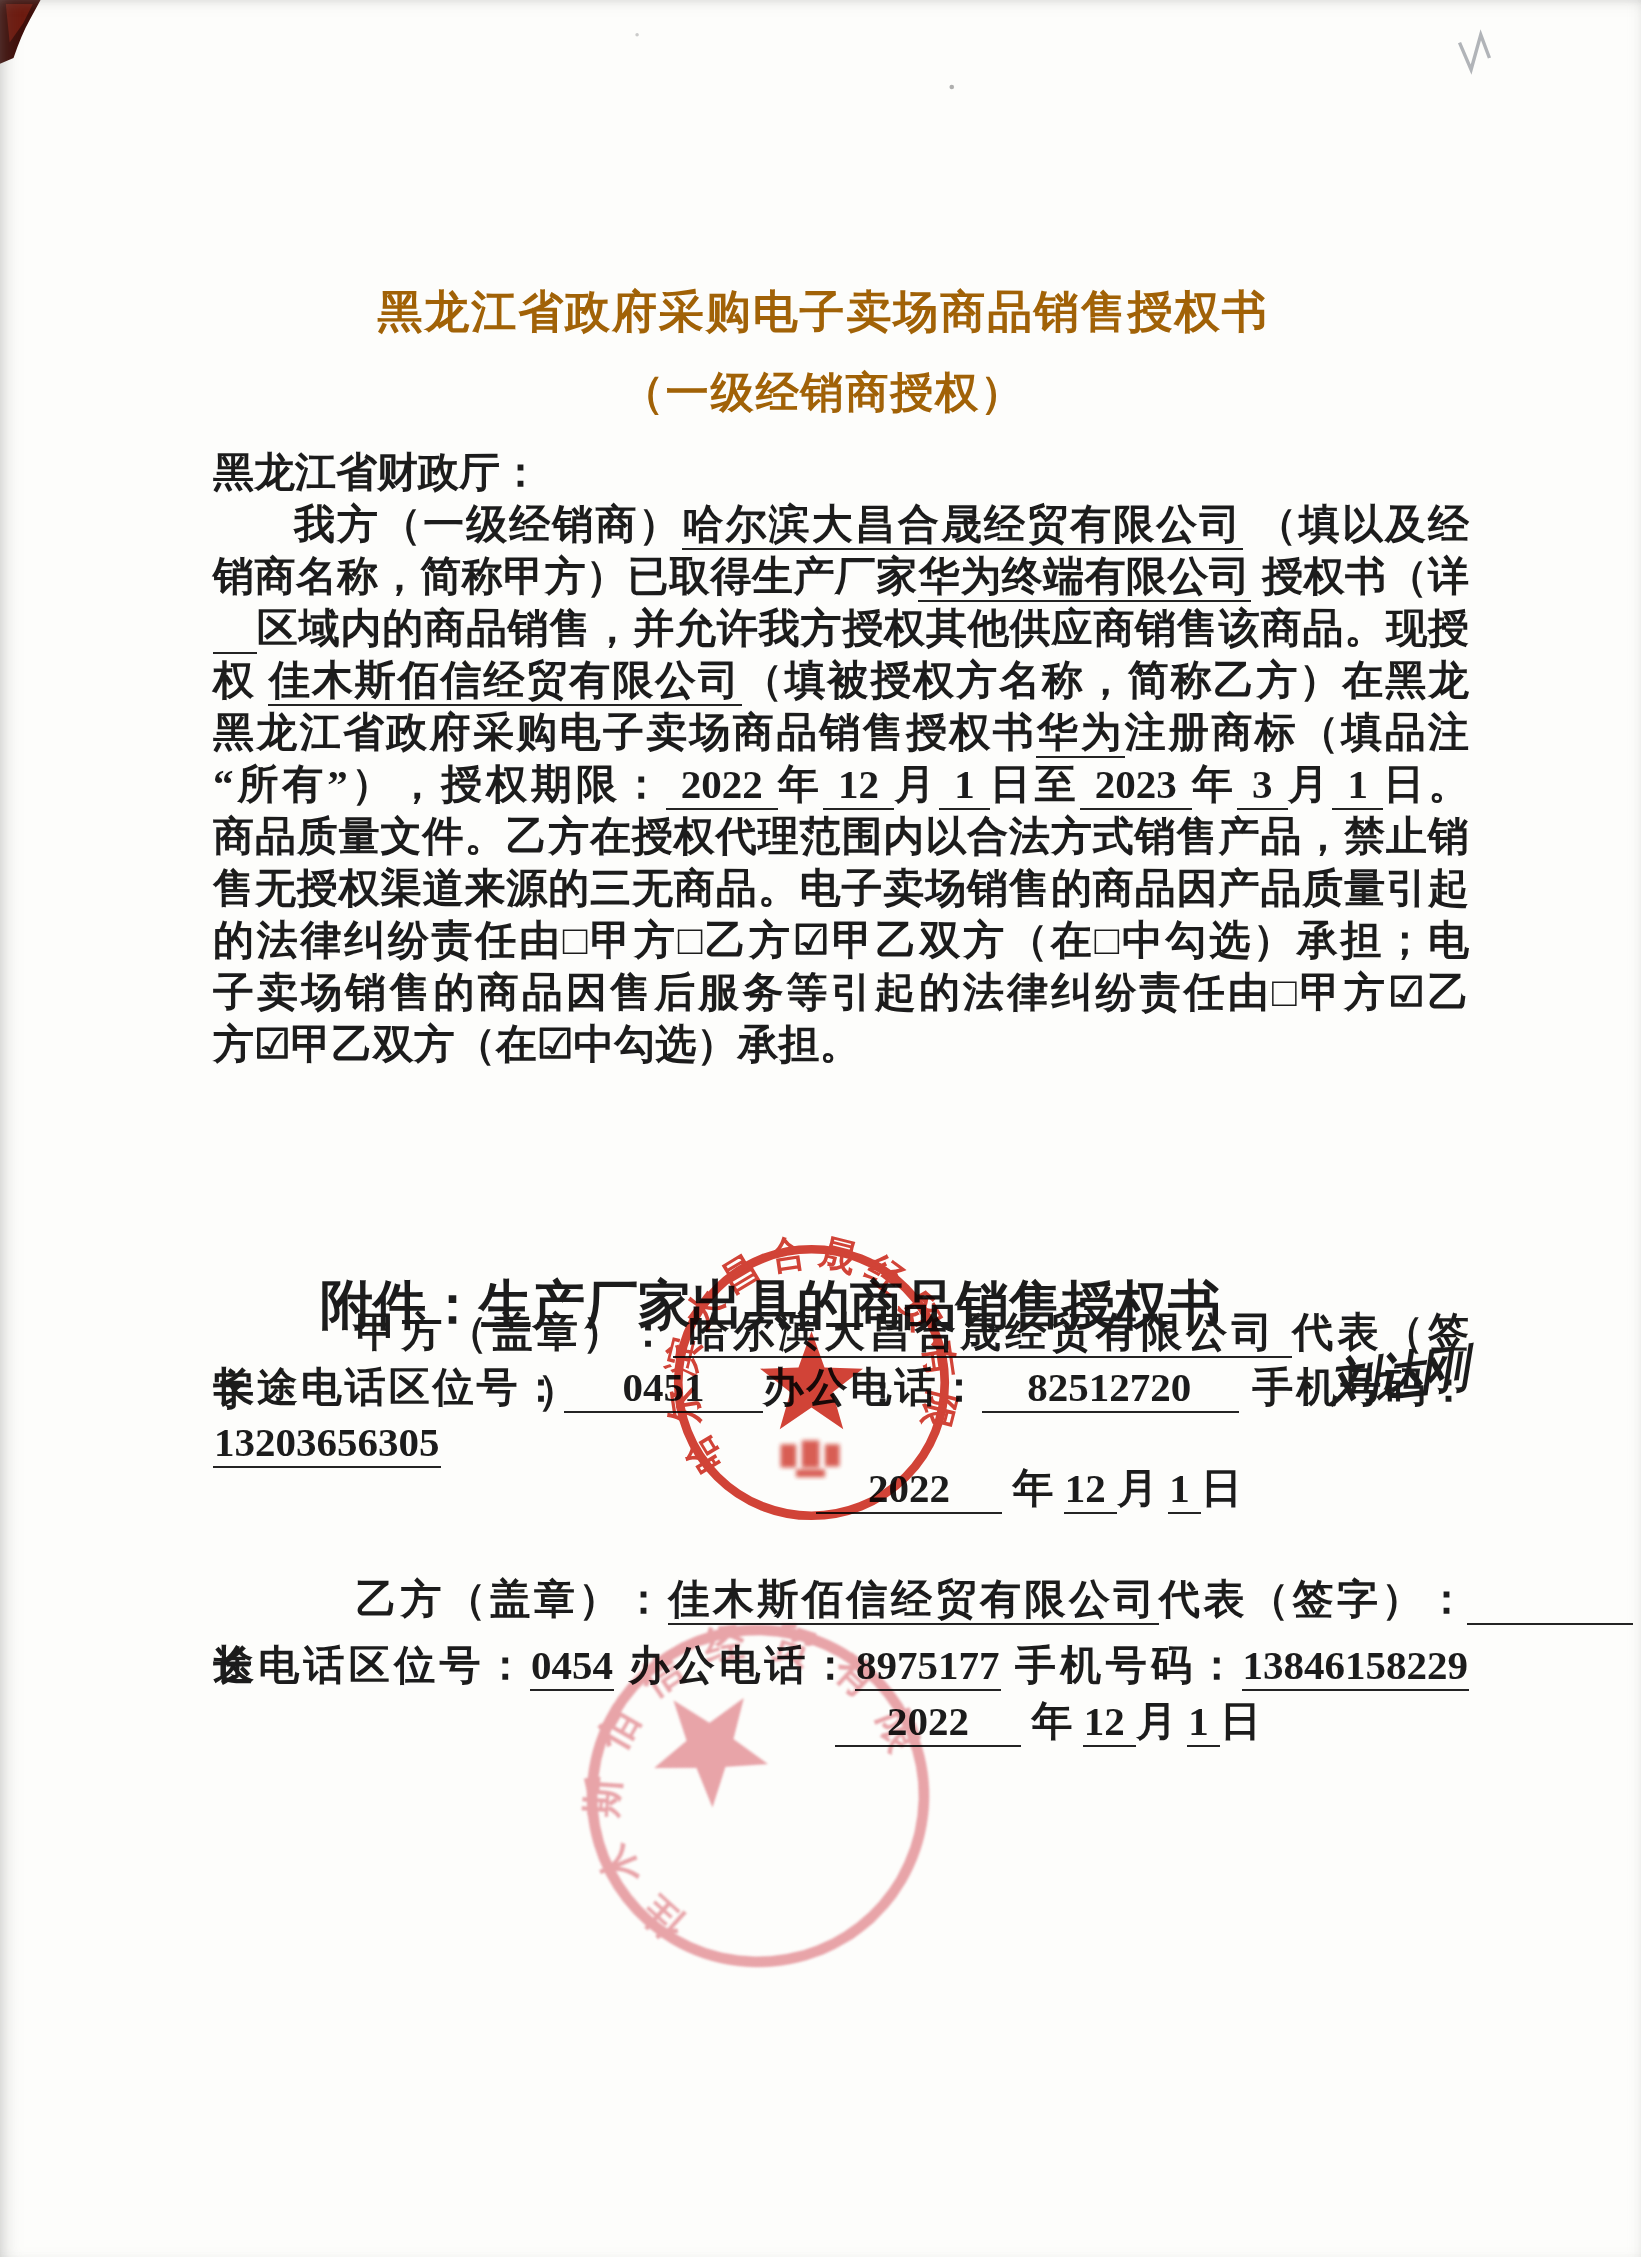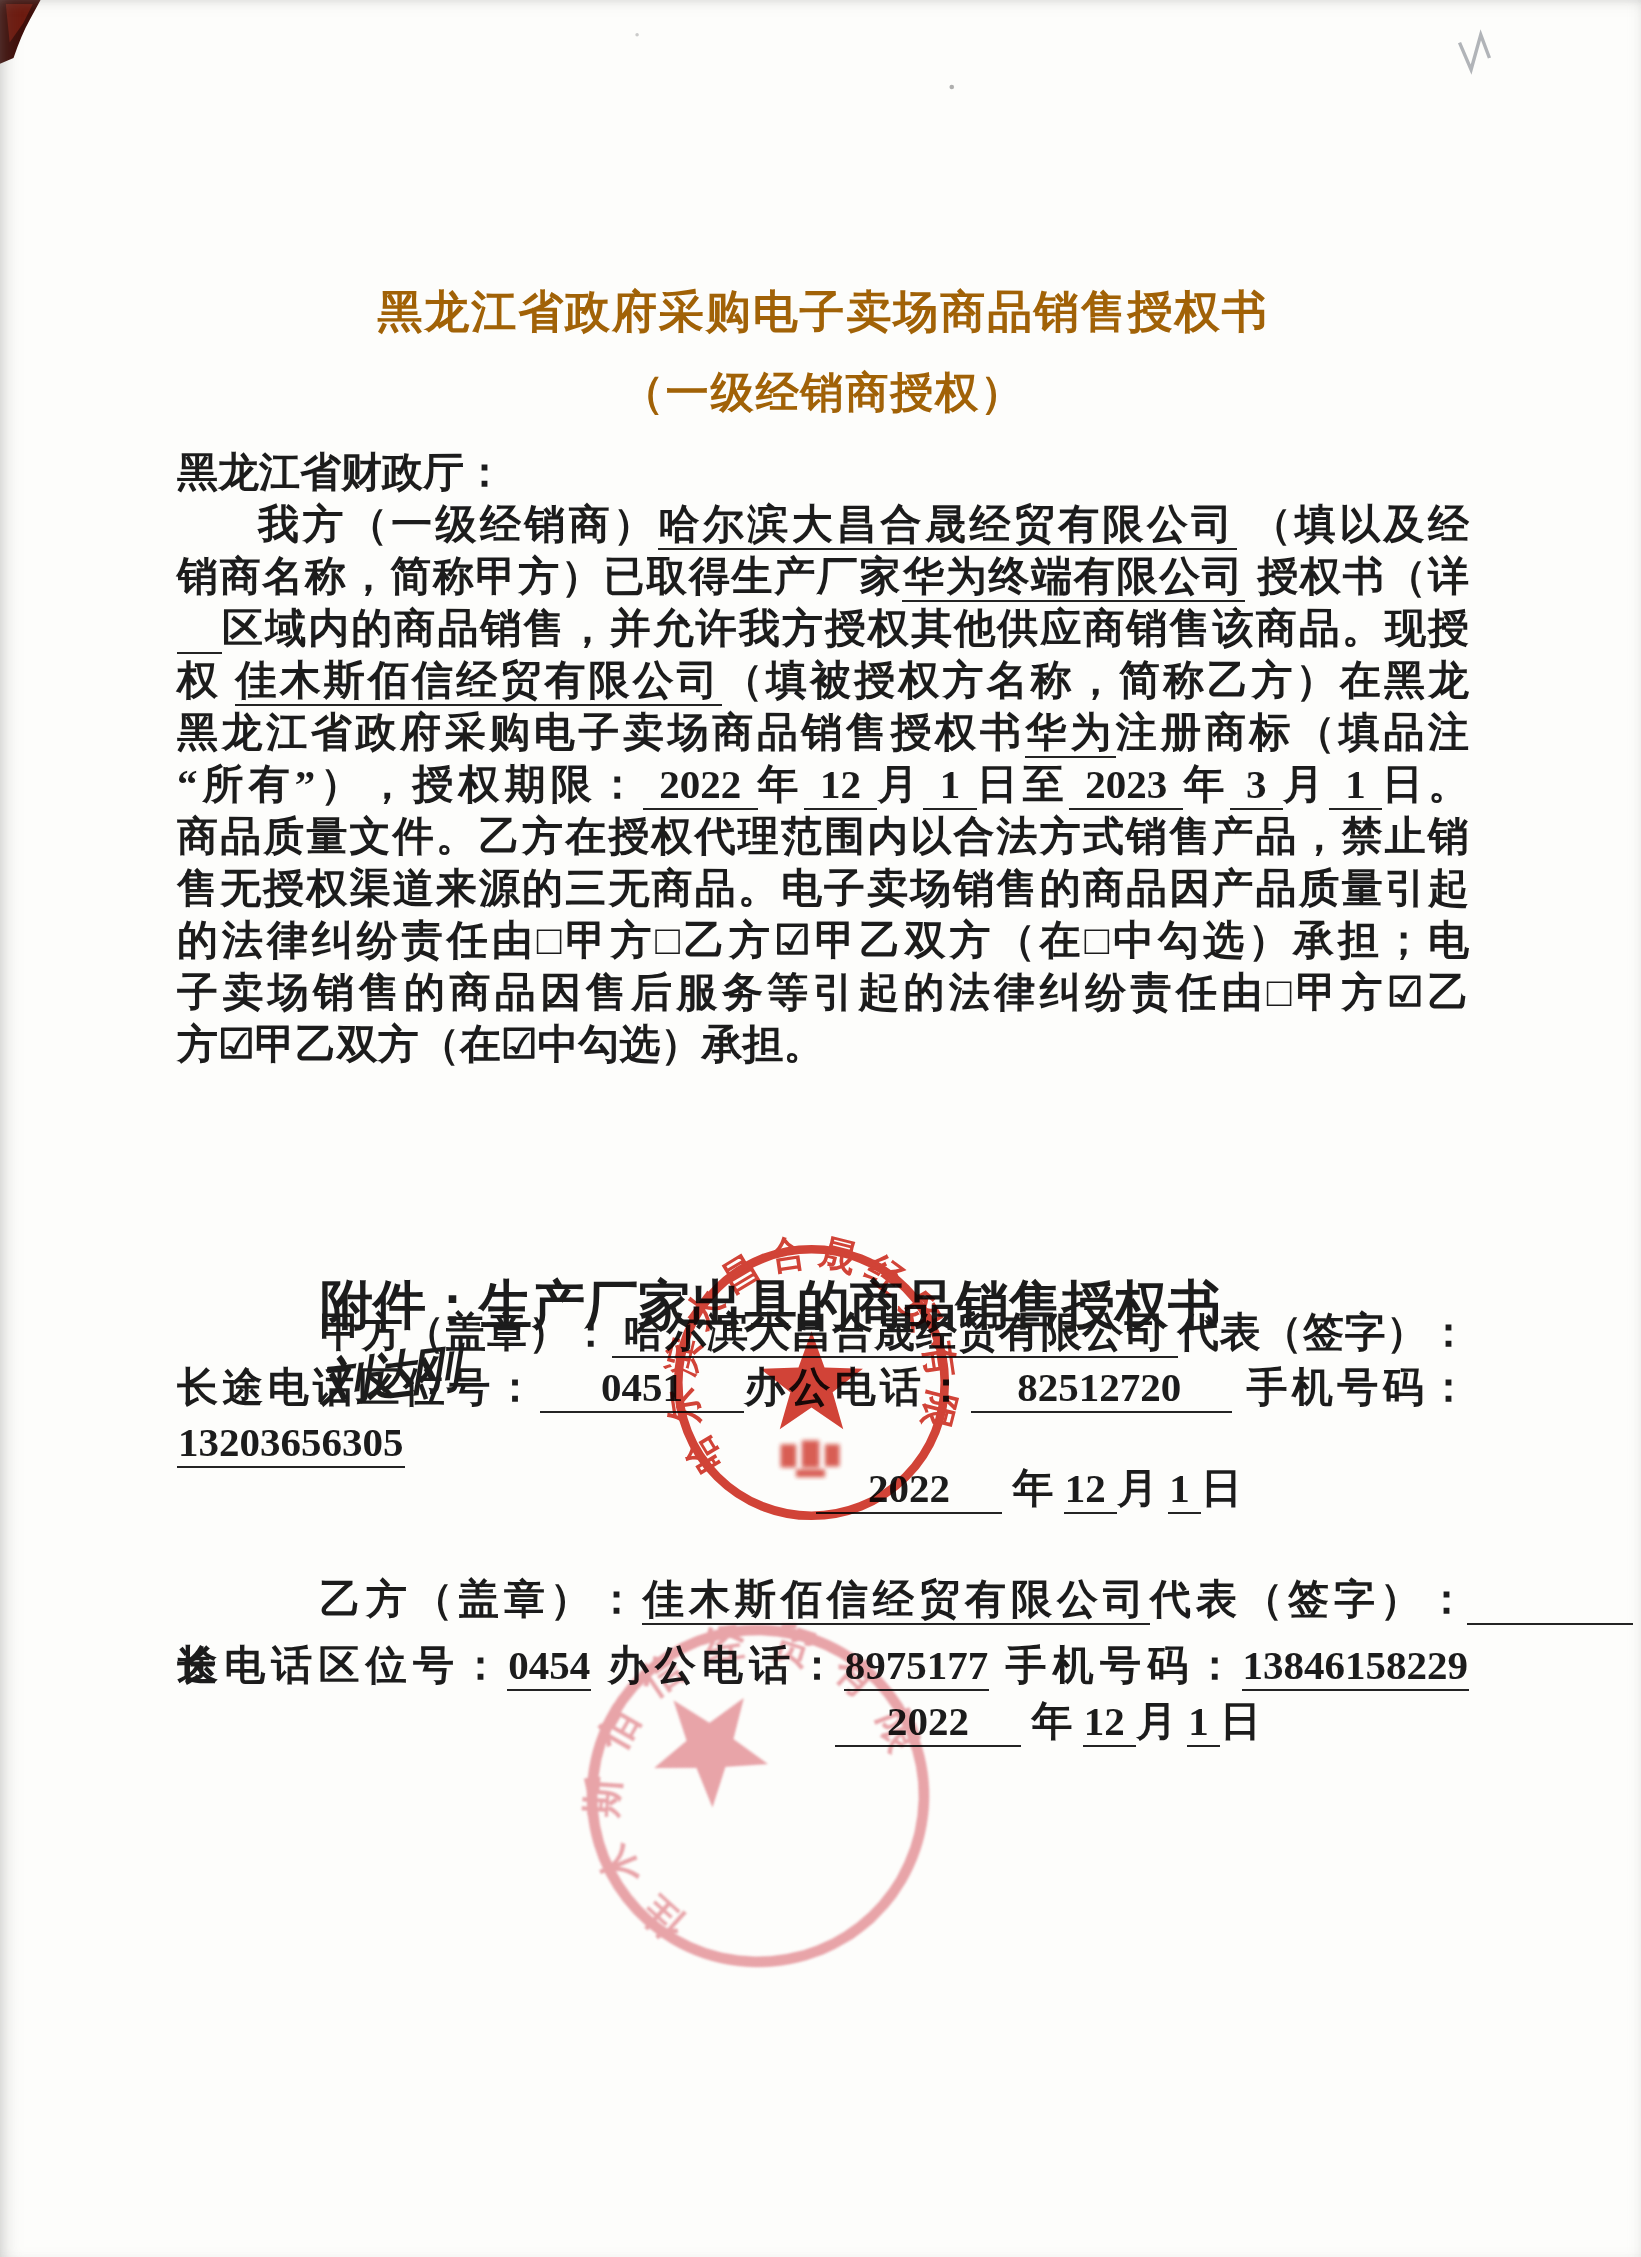--- a/index.html
+++ b/index.html
@@ -23,21 +23,21 @@
   .title{
     position:absolute;width:100%;text-align:center;
     font-family:"Liberation Sans","DejaVu Sans",sans-serif;
     font-weight:700;color:#a16207;letter-spacing:1.9px;
   }
   .title1{top:282px;font-size:45px;}
   .title2{top:364px;font-size:43px;}
   .body{position:absolute;top:446px;width:100%;}
   .line{
     font-size:41px;line-height:52px;height:52px;
-    font-weight:600;white-space:nowrap;
+    font-weight:600;white-space:nowrap;margin-left:36px;
   }
   .jl{white-space:normal;text-align:justify;text-align-last:justify;}
   .ind{text-indent:81px;}
   .ind2{text-indent:143px;}
   .u{border-bottom:2.9px solid #242424;padding:0 1px 1px 1px;}
   .attach{position:absolute;top:1270px;width:100%;font-size:53px;font-weight:600;padding-left:143px;box-sizing:border-box;font-family:Liberation Serif, serif;}
   .blockA{position:absolute;top:1305px;width:100%;}
   .blockB{position:absolute;top:1566px;width:100%;}
   .blockA .line{height:55px;line-height:55px;}
   .blockB .line{height:66px;line-height:66px;}

